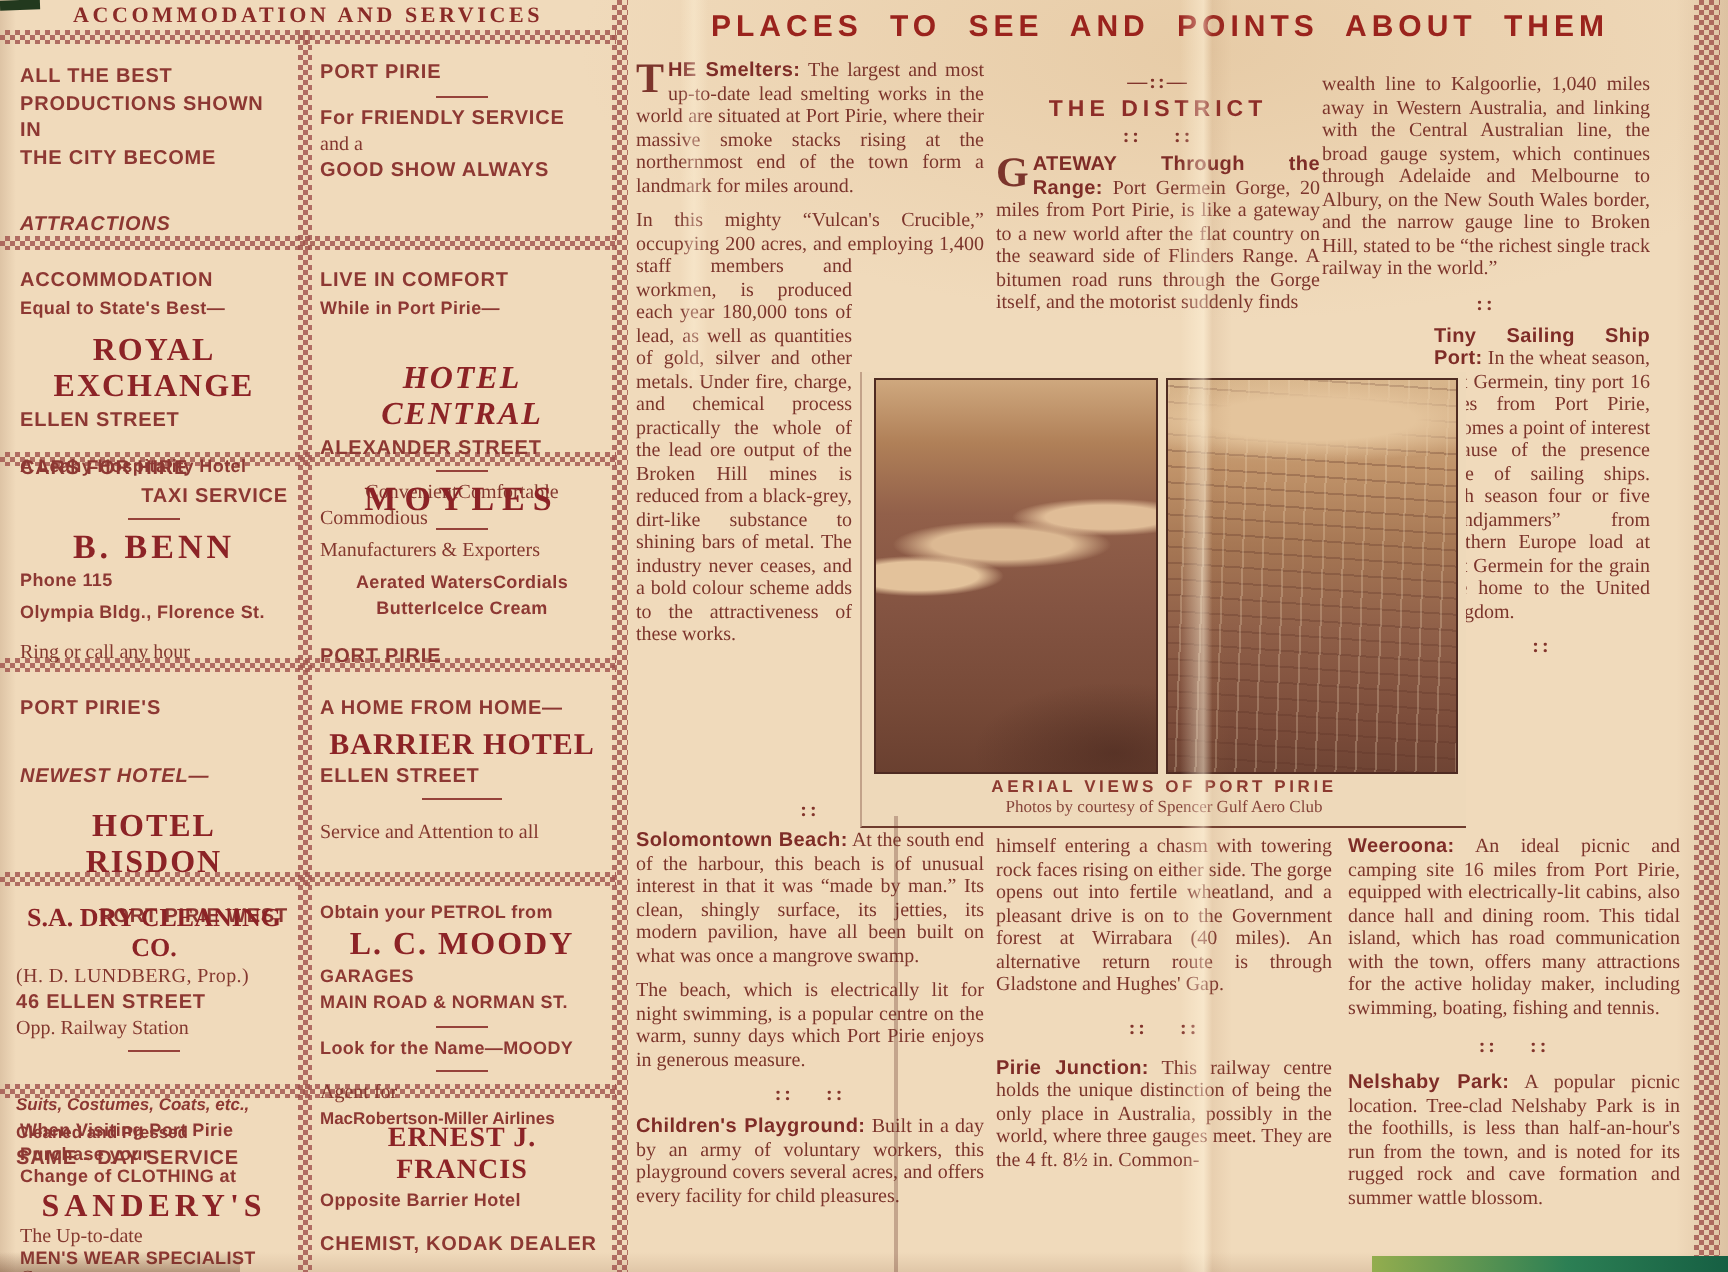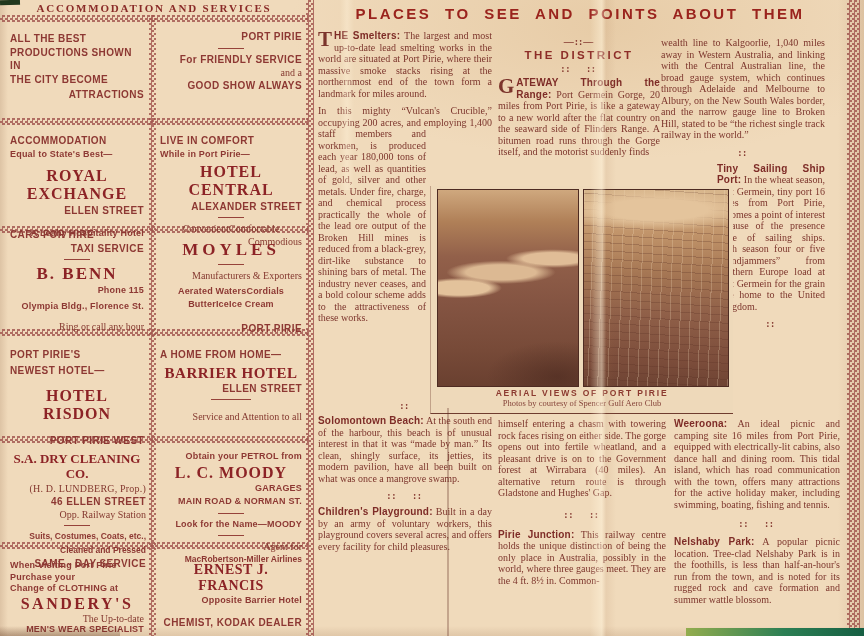--- a/index.html
+++ b/index.html
@@ -32,22 +32,22 @@
   .cell{position:absolute;}
   .s{font-family:"Liberation Sans",sans-serif;font-weight:bold;font-size:10px;line-height:13.5px;
      color:#8d3833;letter-spacing:.4px;}
   .xs{font-size:9px;letter-spacing:.2px;}
   .xxs{font-size:8.5px;letter-spacing:0;}
   .ser{font-family:"Liberation Serif",serif;font-weight:normal;font-size:10px;line-height:13px;color:#84382f;}
   .name{font-family:"Liberation Serif",serif;font-weight:bold;color:#8c2326;text-align:center;line-height:1.15;}
   .n19{font-size:19px;letter-spacing:5px;} .n17{font-size:17px;letter-spacing:2px;}
   .n16{font-size:16px;letter-spacing:1px;} .n15{font-size:15px;letter-spacing:.5px;}
   .n14{font-size:14px;letter-spacing:.5px;} .n13{font-size:13px;letter-spacing:0;}
-  .left{text-align:left;} .ctr{text-align:right;} .rgt{text-align:right;}
-  .mt2{margin-top:3px;} .mt4{margin-top:2px;} .mt6{margin-top:6px;} .mt8{margin-top:8px;} .mt10{margin-top:10px;}
+  .left{text-align:left;} .ctr{text-align:left;} .rgt{text-align:right;}
+  .mt2{margin-top:3px;} .mt4{margin-top:20px;font-style:italic;} .mt6{margin-top:6px;} .mt8{margin-top:8px;} .mt10{margin-top:10px;}
   .mini{width:26px;border-top:1.5px solid #96423a;margin:4px auto;} .mini.w40{width:40px;}
   .row{display:flex;justify-content:center;}
   
   .title{left:320px;top:5px;width:520px;text-align:center;font:bold 15px "Liberation Sans",sans-serif;
     letter-spacing:2.5px;word-spacing:7px;color:#9a231d;}
   .art{position:absolute;overflow:hidden;}
   .body{font-size:10px;line-height:11.5px;margin:0 0 6px;text-align:justify;color:#7c352c;}
   .runin{font-family:"Liberation Sans",sans-serif;font-weight:bold;font-size:10px;color:#7e2c27;letter-spacing:.2px;}
   .dropcap{float:left;font:bold 21px/17px "Liberation Serif",serif;margin:1px 2px 0 0;color:#7c352c;}
   .sep{text-align:center;font:bold 10px "Liberation Serif",serif;letter-spacing:1.5px;color:#82352c;
@@ -240,20 +240,21 @@
     <div class="photo photo-r"></div>
     <figcaption>
       <div class="cap">AERIAL VIEWS OF PORT PIRIE</div>
       <div class="credit">Photos by courtesy of Spencer Gulf Aero Club</div>
     </figcaption>
   </figure>
 
   <section class="art" style="left:318px;top:400px;width:174px;height:236px">
     <div class="sep" style="margin:0 0 4px">::</div>
     <p class="body"><b class="runin">Solomontown Beach:</b> <span>At the south end of the harbour, this beach is of unusual interest in that it was “made by man.” Its clean, shingly surface, its jetties, its modern pavilion, have all been built on what was once a mangrove swamp.</span></p>
+    <p class="body"><span>The beach, which is electrically lit for night swimming, is a popular centre on the warm, sunny days which Port Pirie enjoys in generous measure.</span></p>
     <div class="sep">::    ::</div>
     <p class="body"><b class="runin">Children's Playground:</b> <span>Built in a day by an army of voluntary workers, this playground covers several acres, and offers every facility for child pleasures.</span></p>
   </section>
 
   <section class="art" style="left:498px;top:418px;width:168px;height:218px">
     <p class="body"><span>himself entering a chasm with towering rock faces rising on either side. The gorge opens out into fertile wheatland, and a pleasant drive is on to the Government forest at Wirrabara (40 miles). An alternative return route is through Gladstone and Hughes' Gap.</span></p>
     <div class="sep" style="margin:10px 0 9px">::    ::</div>
     <p class="body"><b class="runin">Pirie Junction:</b> <span>This railway centre holds the unique distinction of being the only place in Australia, possibly in the world, where three gauges meet. They are the 4 ft. 8½ in. Common-</span></p>
   </section>
 

